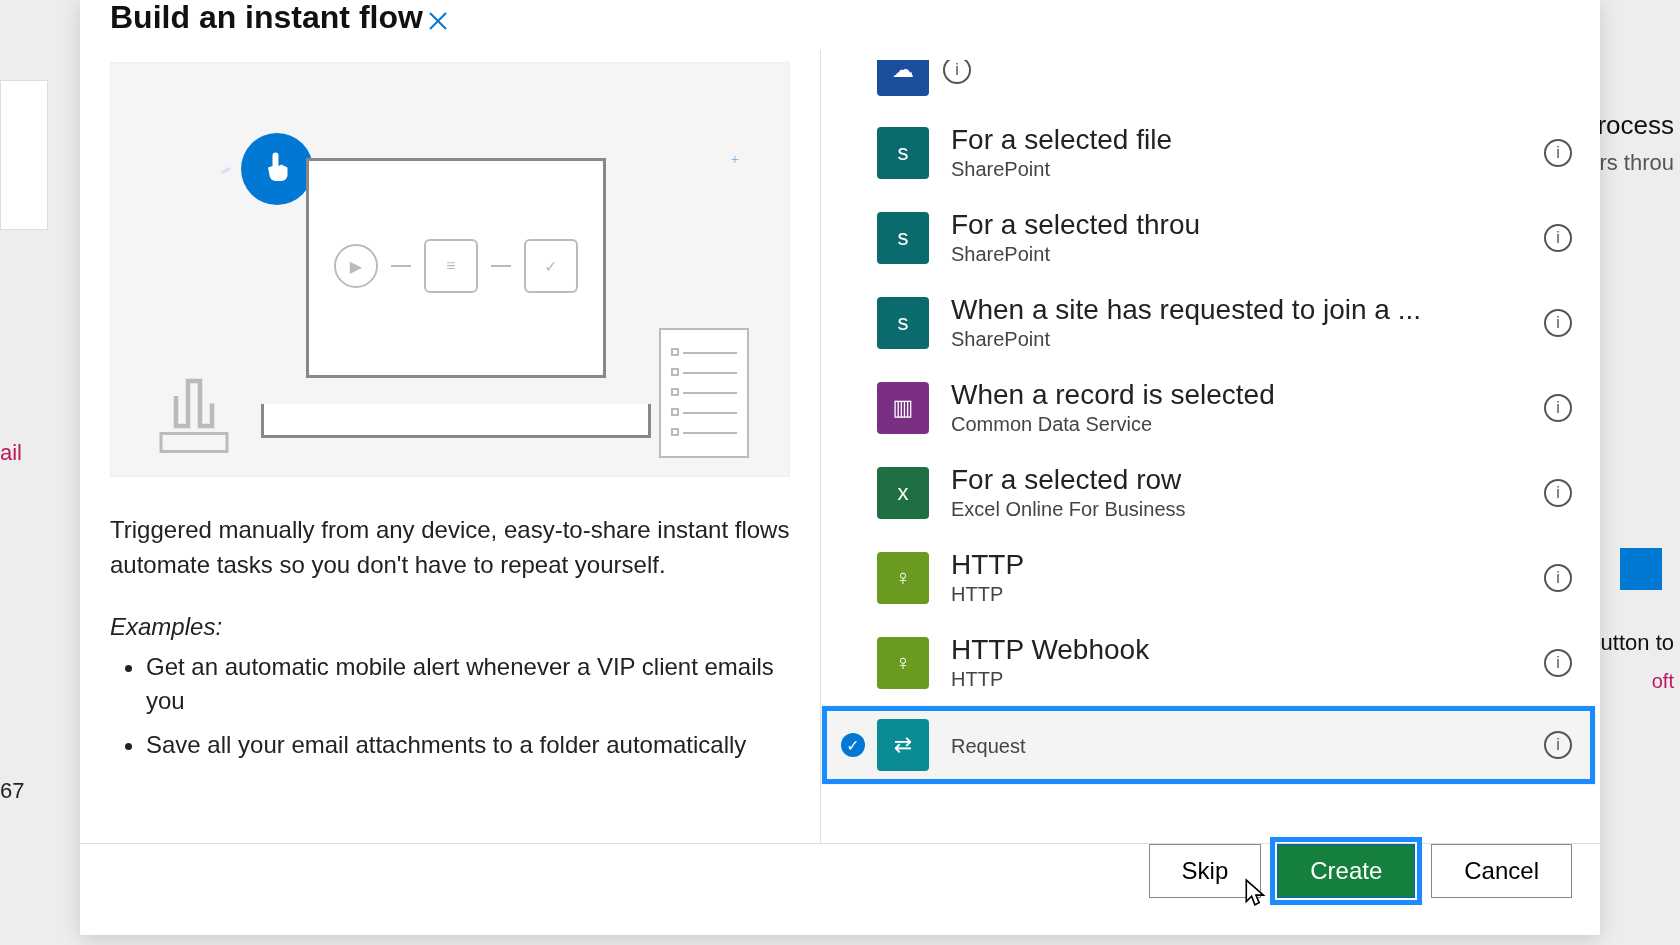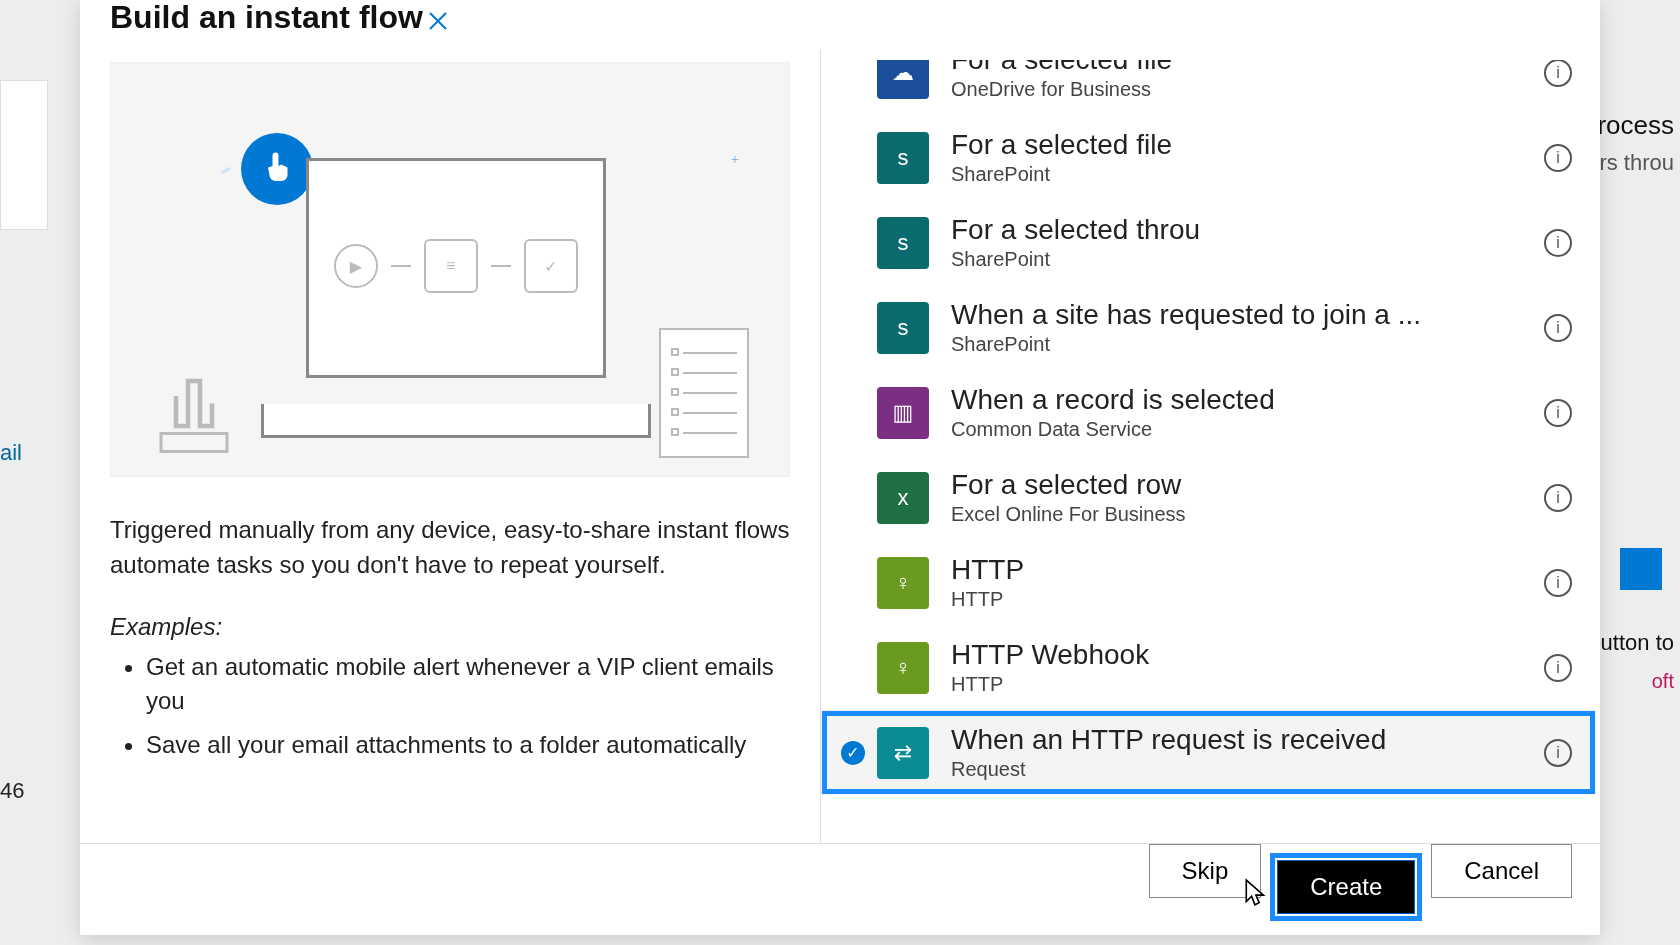--- a/index.html
+++ b/index.html
@@ -242,27 +242,26 @@
   }
   .btn {
     height: 54px;
     padding: 0 32px;
     font-size: 24px;
     border: 1px solid #8a8886;
     background: #fff;
     cursor: pointer;
   }
   .btn-primary {
-    background: #000000;
+    background: #15803d;
     color: #fff;
     border: 1px solid #0a5ec1;
     outline: 5px solid #1a8cff;
     outline-offset: 2px;
     position:relative;
-    margin-top:16px;
   }
   .cursor {
     position:absolute;
     left: 1244px;
     top: 878px;
     width:26px;height:30px;
     pointer-events:none;
   }
 
   
@@ -273,30 +272,30 @@
   .c-http { background:#6a9a20; }
   .c-req { background:#0b8c92; }
 
   
   .bg-text1 { position:absolute; right:6px; top:110px; font-size:26px; color:#111; }
   .bg-text2 { position:absolute; right:6px; top:150px; font-size:22px; color:#555; }
   .bg-text3 { position:absolute; right:6px; top:630px; font-size:22px; color:#111; }
   .bg-text4 { position:absolute; right:6px; top:670px; font-size:20px; color:#be185d; }
   .bg-box1 { position:absolute; left:0; top:80px; width:48px;height:150px;background:#fff;border:1px solid #ddd;}
   .bg-box2 { position:absolute; right:18px; top:548px; width:42px;height:42px;background:#0078d4;}
-  .bg-mail { position:absolute; left:0; top:440px; font-size:22px; color:#0369a1;}
+  .bg-mail { position:absolute; left:0; top:440px; font-size:22px; color:#be185d;}
   .bg-num { position:absolute; left:0; top:778px; font-size:22px; color:#222;}
 </style>
 </head>
 <body>
 
 <div class="backdrop">
   <div class="bg-box1"></div>
   <span class="bg-mail">ail</span>
-  <span class="bg-num">46</span>
+  <span class="bg-num">67</span>
   <span class="bg-text1">process</span>
   <span class="bg-text2">ers throu</span>
   <div class="bg-box2"></div>
   <span class="bg-text3">button to</span>
   <span class="bg-text4">oft</span>
 </div>
 
 <div class="dialog">
   <div class="dialog-header">
     <div class="dialog-title">Build an instant flow</div>
@@ -350,24 +349,20 @@
       <ul class="examples">
         <li>Get an automatic mobile alert whenever a VIP client emails you</li>
         <li>Save all your email attachments to a folder automatically</li>
       </ul>
     </div>
 
     <div class="right-panel">
       <div class="trigger-list" id="trigger-list">
           <div class="trigger-item" style="margin-top: -30px;">
             <div class="t-icon c-onedrive">☁</div>
-            <div class="t-text">
-              <div class="t-title">For a selected file</div>
-              <div class="t-sub">OneDrive for Business</div>
-            </div>
             <div class="info-btn">
               <span>i</span>
             </div>
           </div>
           <div class="trigger-item">
             <div class="t-icon c-sp">s</div>
             <div class="t-text">
               <div class="t-title">For a selected file</div>
               <div class="t-sub">SharePoint</div>
             </div>
@@ -432,21 +427,20 @@
               <div class="t-sub">HTTP</div>
             </div>
             <div class="info-btn">
               <span>i</span>
             </div>
           </div>
           <div class="trigger-item selected">
             <div class="radio">✓</div>
             <div class="t-icon c-req">⇄</div>
             <div class="t-text">
-              <div class="t-title">When an HTTP request is received</div>
               <div class="t-sub">Request</div>
             </div>
             <div class="info-btn">
               <span>i</span>
             </div>
           </div>
         </div>
     </div>
   </div>
 

